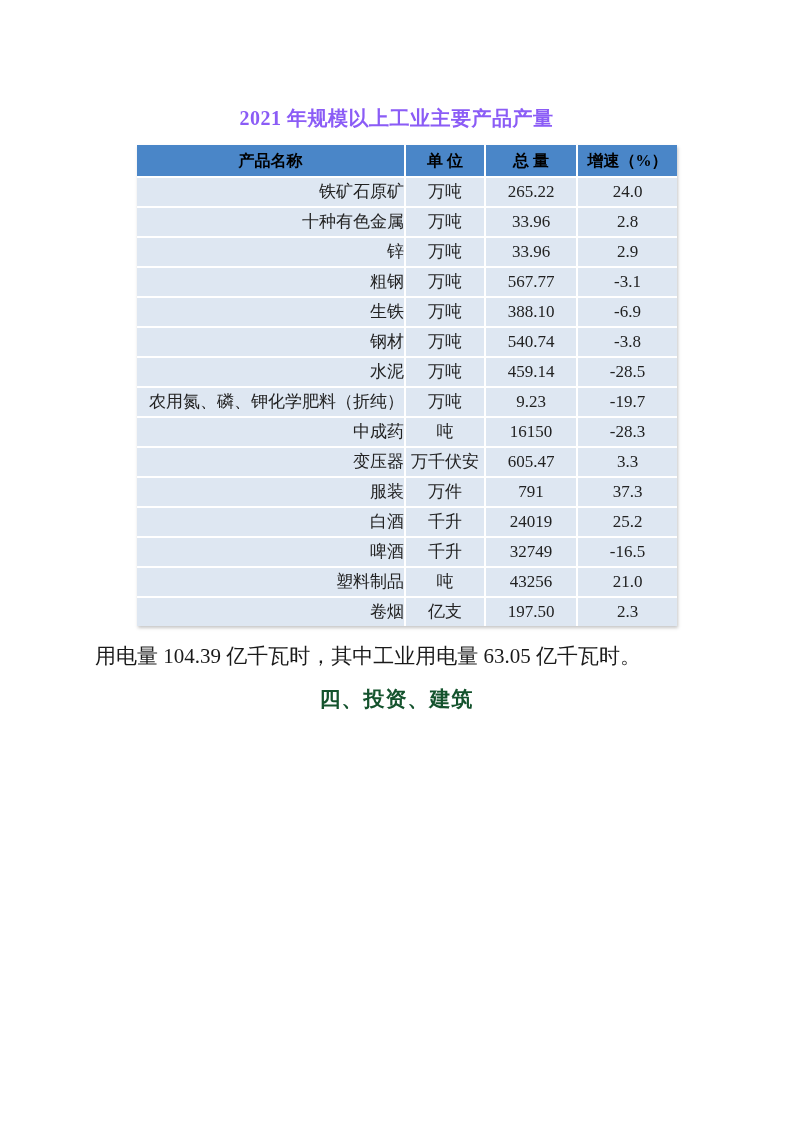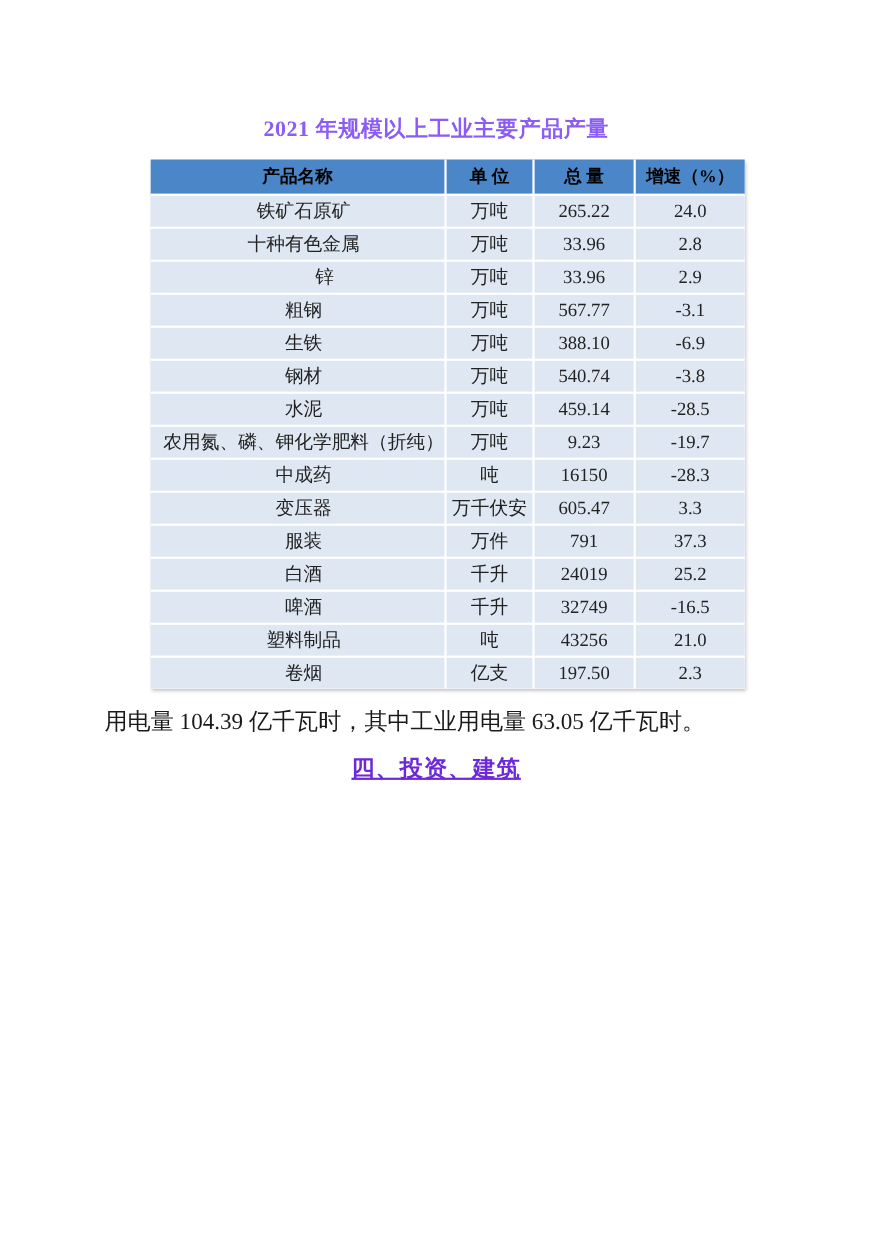--- a/index.html
+++ b/index.html
@@ -42,37 +42,37 @@
   }
   .stats-table th:last-child{border-right:none;}
   .stats-table td{
     background:var(--row-bg);color:#222;
     font-size:17px;height:28px;line-height:28px;vertical-align:middle;
     text-align:center;white-space:nowrap;
     border-right:2px solid var(--sep);border-bottom:2px solid var(--sep);
   }
   .stats-table td:last-child{border-right:none;}
   .stats-table tbody tr:last-child td{border-bottom:none;}
-  .stats-table td.name{text-align:center;padding-left:11px;}
+  .stats-table td.name{text-align:right;padding-left:11px;}
   .stats-table td.name.indent{padding-left:49px;}
 
   .para{margin-left:95px;width:604px;}
   .para .line{
     height:52px;line-height:52px;font-size:21px;color:var(--body-text);
     text-align:justify;text-align-last:justify;white-space:nowrap;
   }
   .para .line.first{padding-left:42px;}
   .para .line.last{text-align-last:left;}
   #para1{margin-top:4px;}
   #para2{margin-top:6px;}
 
   .section-heading{
     height:34px;line-height:34px;text-align:center;
     font-family:"Liberation Sans","DejaVu Sans",sans-serif;
-    font-size:21px;font-weight:bold;color:#6d28d9;letter-spacing:1px;text-decoration:underline;
+    font-size:21px;font-weight:bold;color:#14532d;letter-spacing:1px;
   }
 </style>
 </head>
 <body>
 
 <div class="page">
 
   <h1 class="doc-title">2021 年规模以上工业主要产品产量</h1>
 
   <table class="stats-table">

